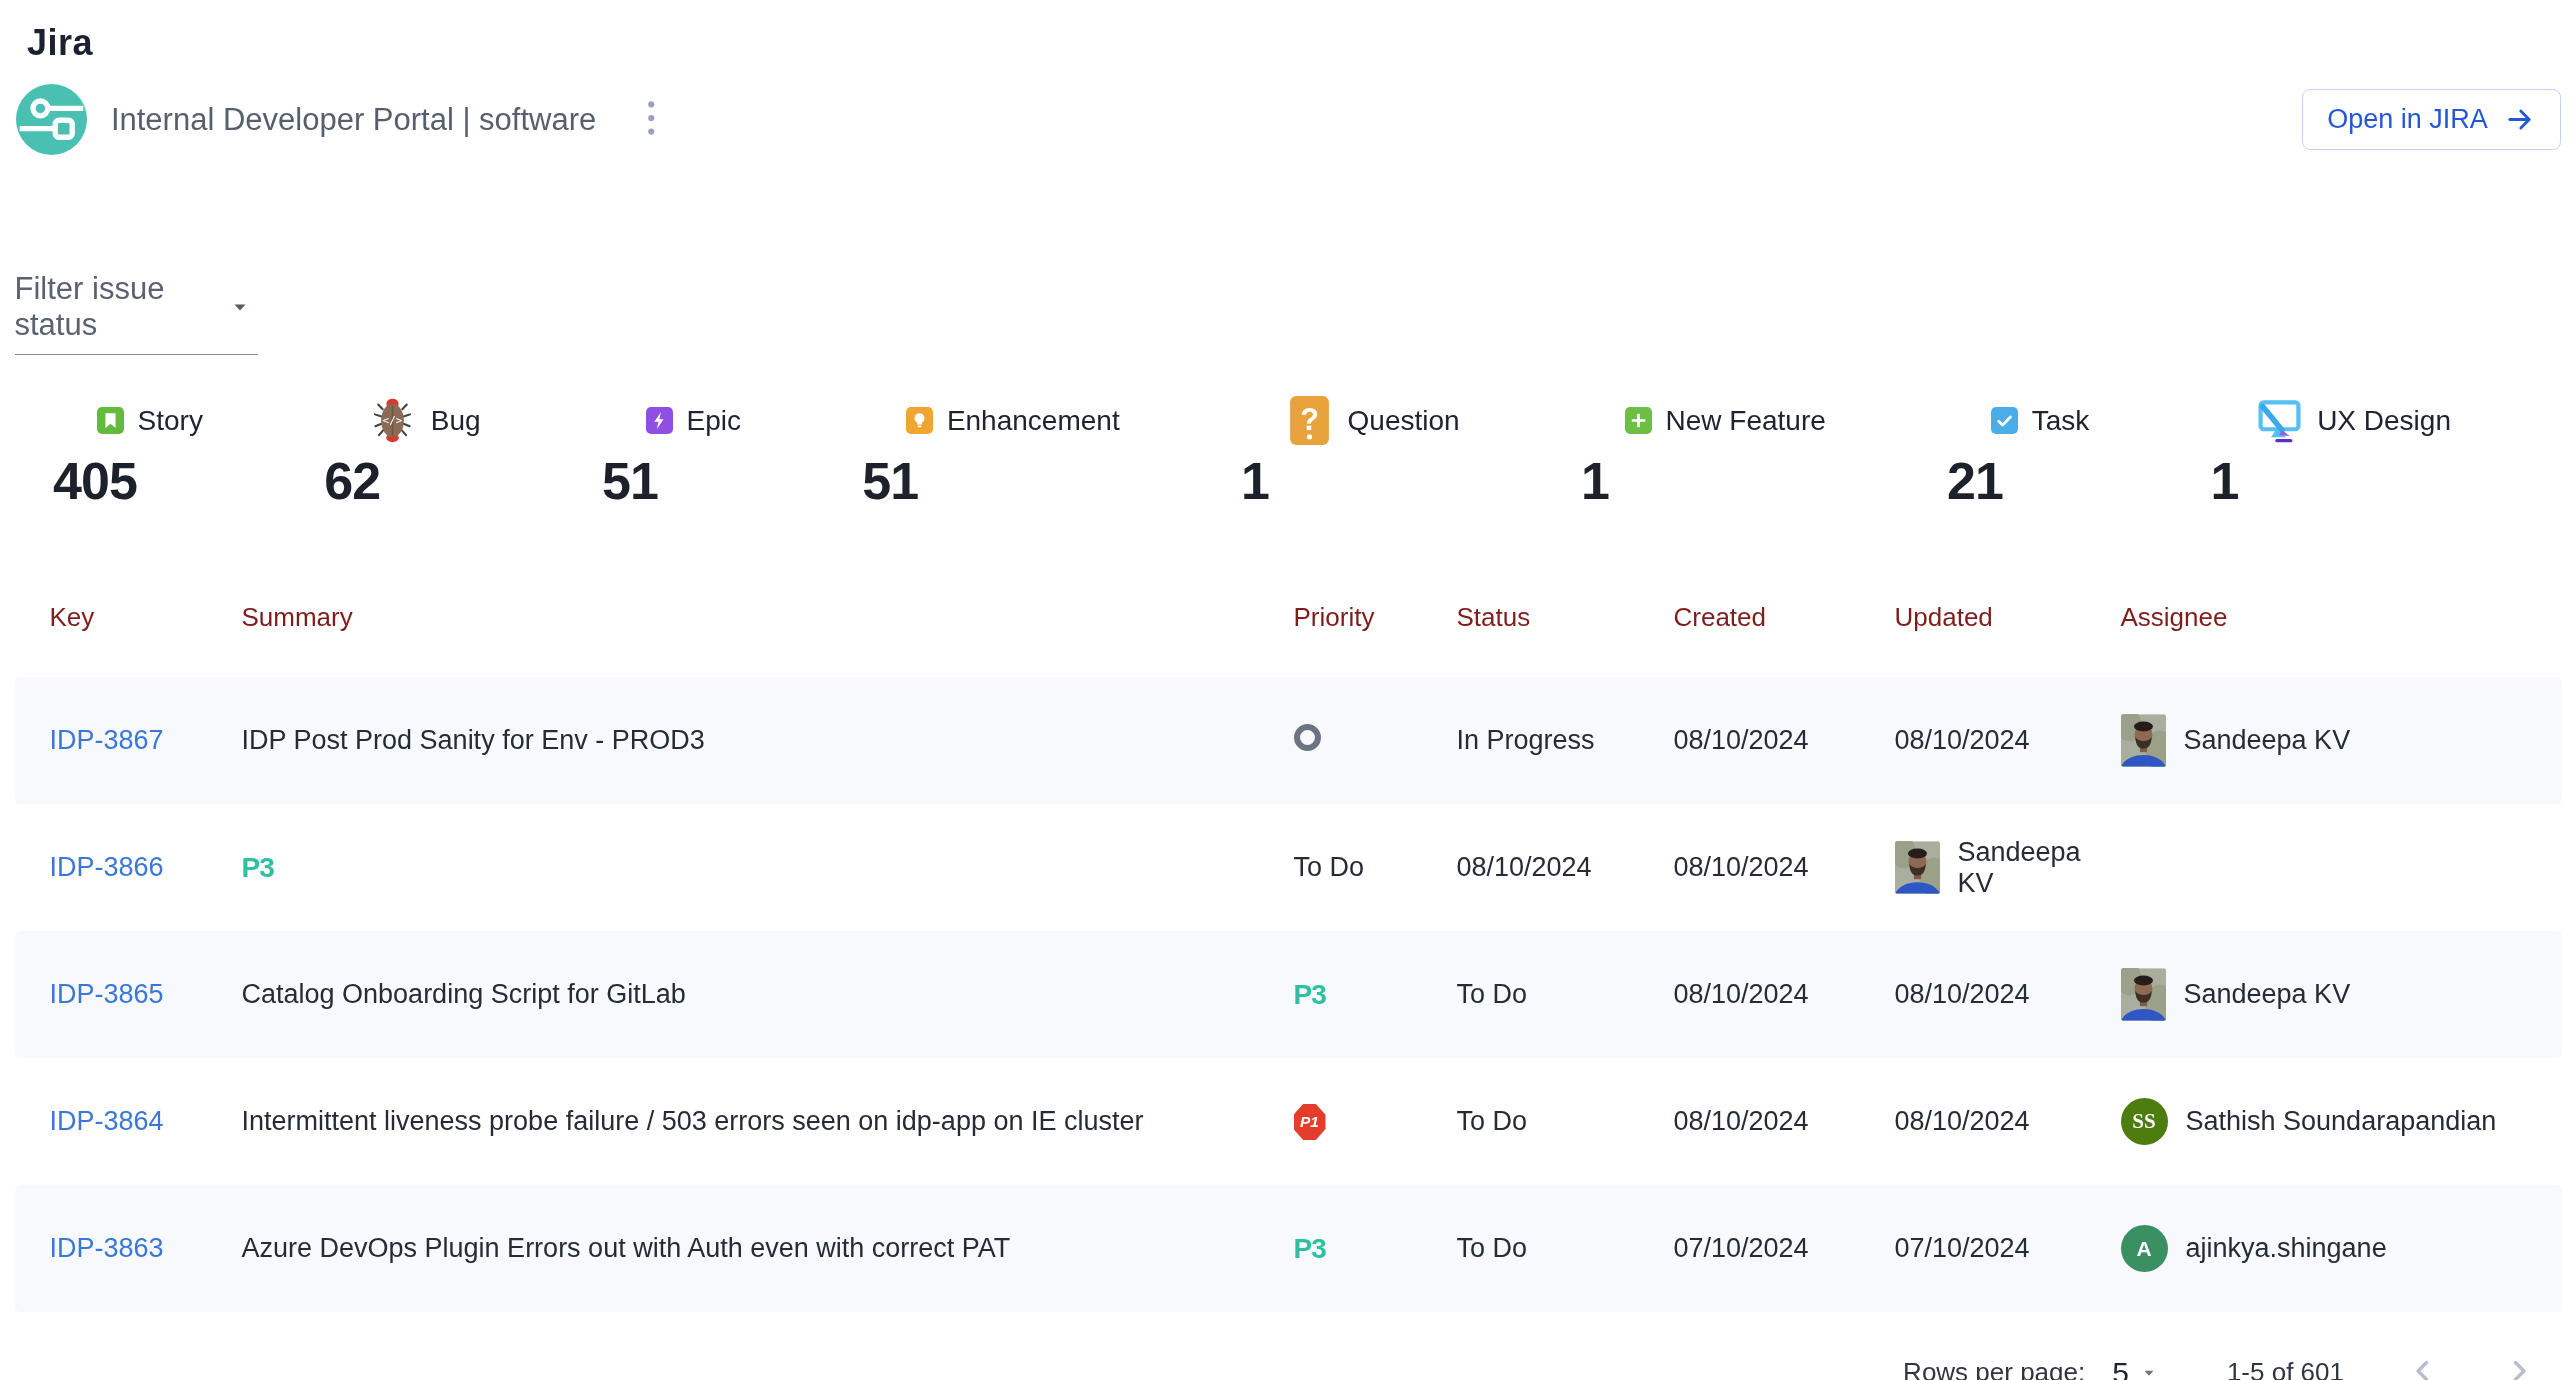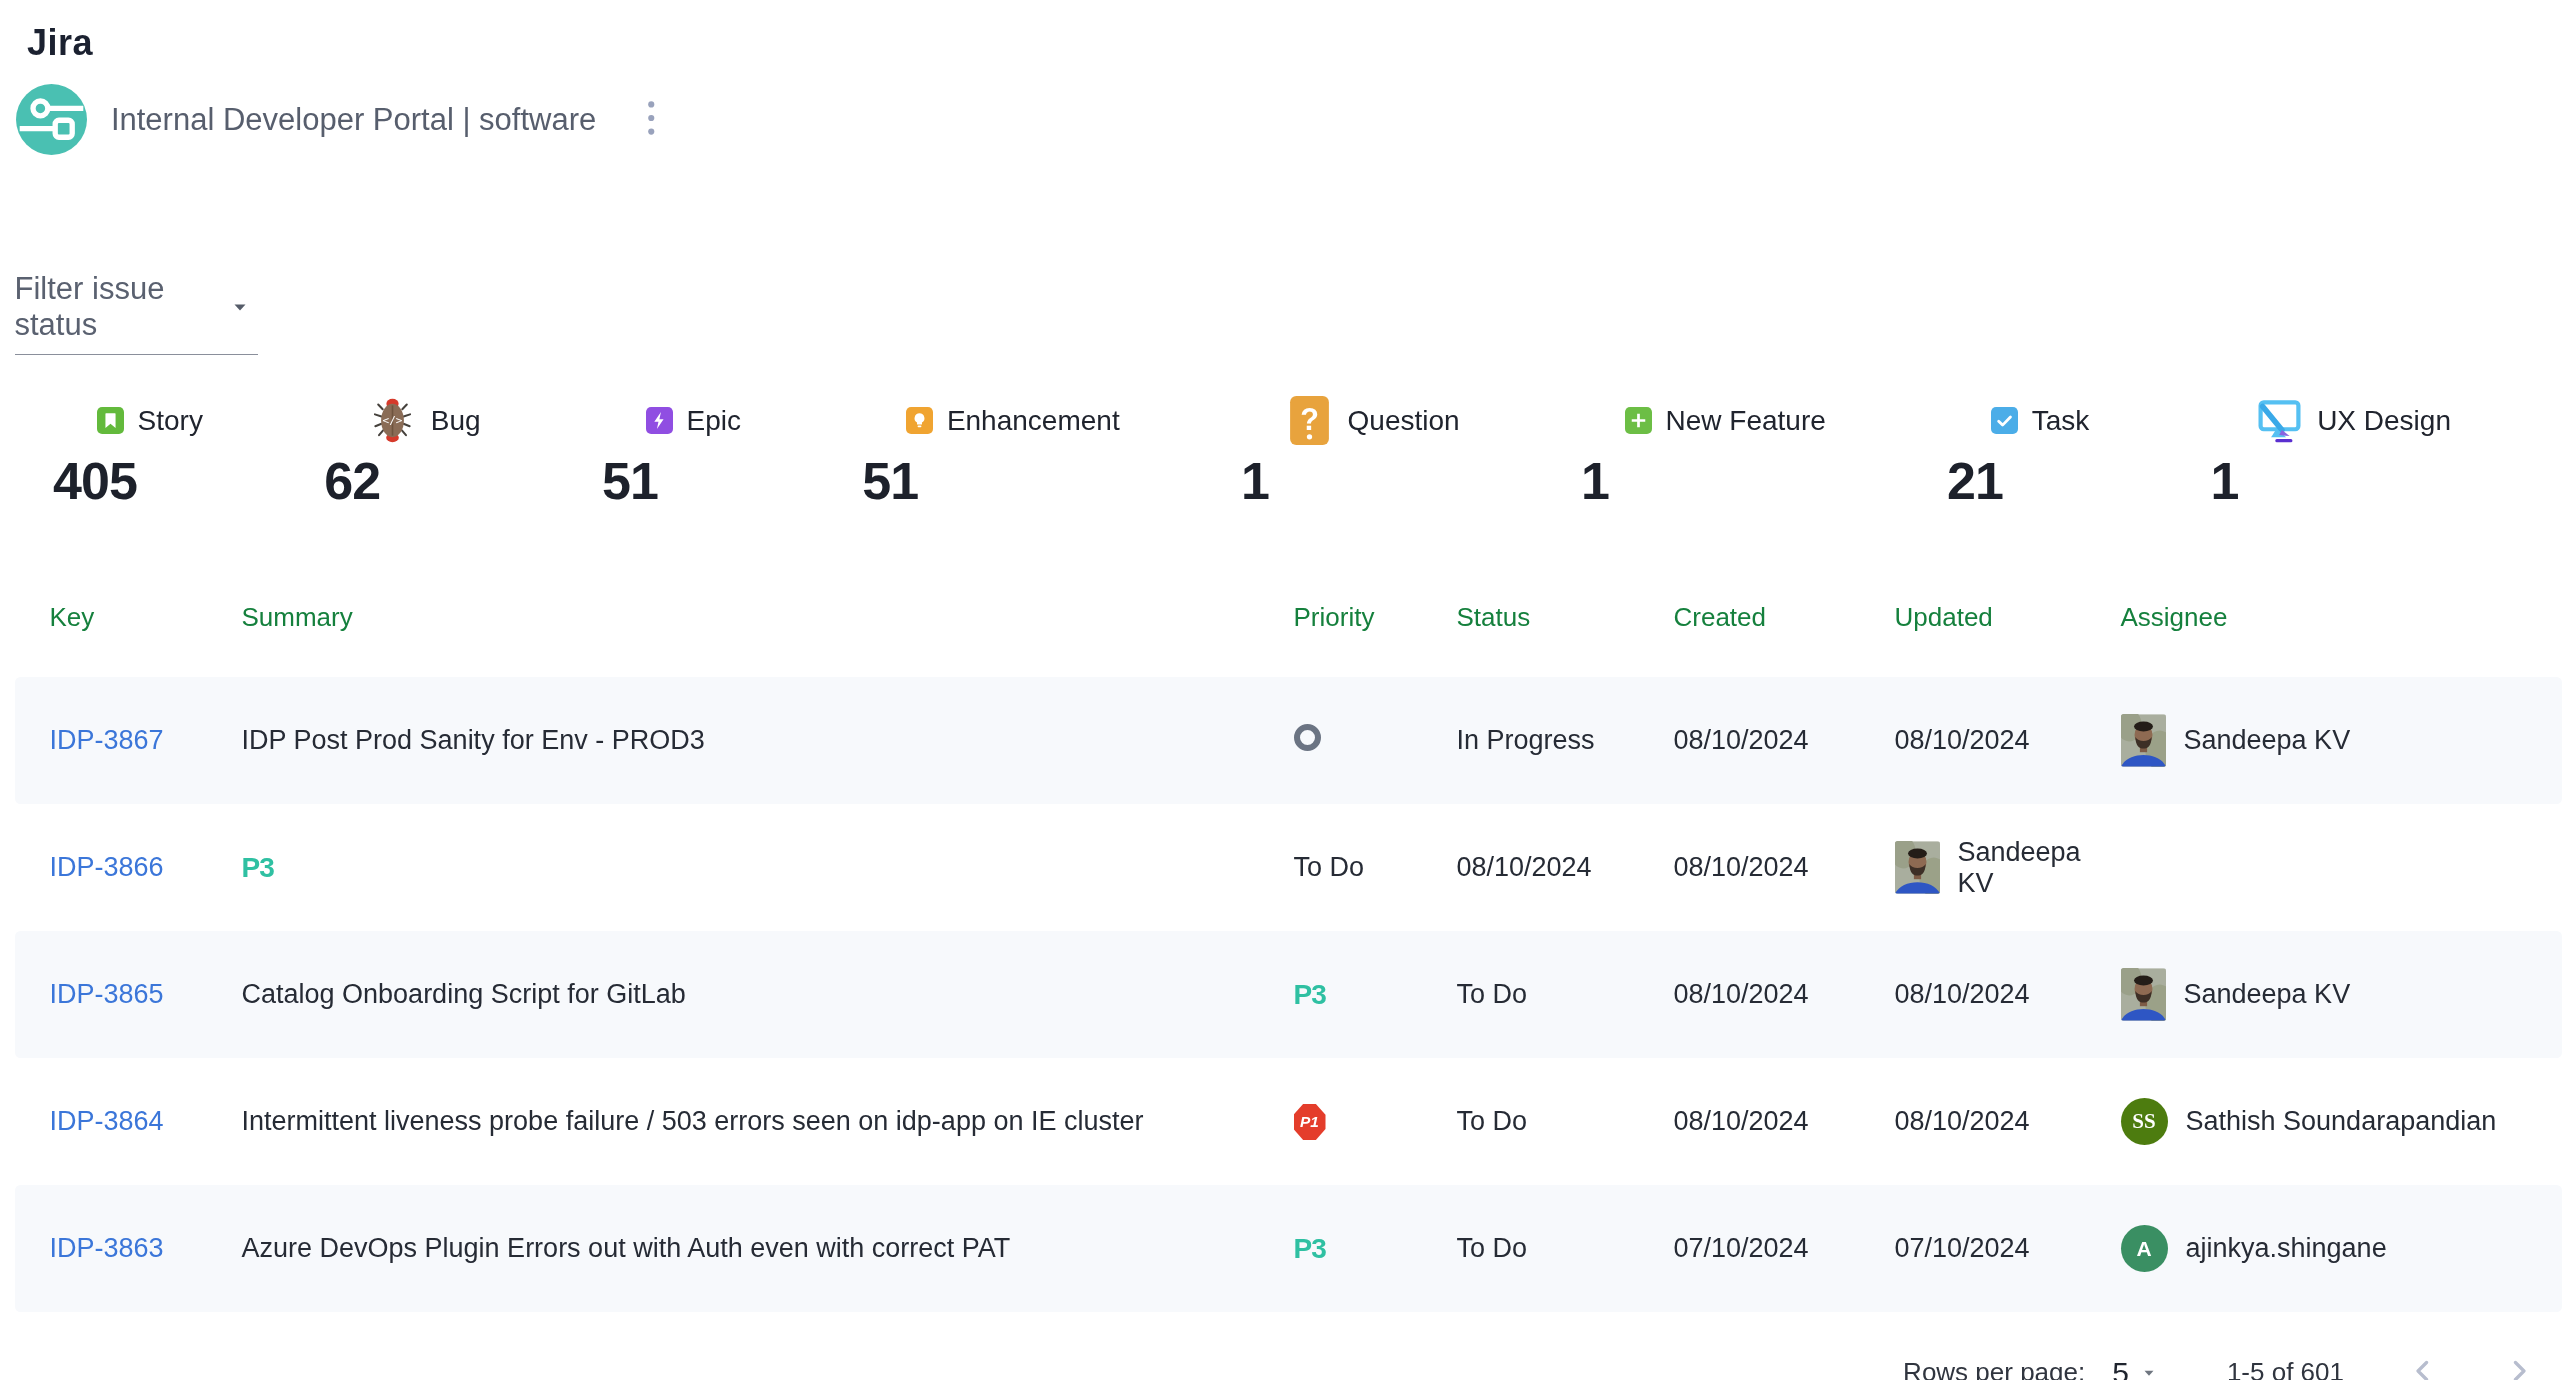--- a/index.html
+++ b/index.html
@@ -29,21 +29,21 @@
 
   .counters { display:flex; justify-content:space-between; align-items:flex-start; margin:40px 125px 0 53px; }
   .counter-top { display:flex; align-items:center; gap:13.6px; min-height:51px;padding-left:44px; }
   .icon-sm, .icon-sm svg { width:27px; height:27px; display:block; }
   .icon-lg, .icon-lg svg { width:49px; height:49px; display:block; }
   .counter-label { font-size:28px; font-weight:500; color:#20242e; white-space:nowrap; }
   .counter-num { font-size:52px; font-weight:700; color:#1d212b; margin-top:5.4px; letter-spacing:-0.9px; }
 
   .table { margin:91px 14.5px 0; }
   .grid { display:grid; grid-template-columns:192px 1052px 163px 217px 221px 226px 1fr; align-items:center; padding-left:35px; }
-  .thead { color:#15803d; font-size:26px; padding-bottom:44px; }
+  .thead { color:#7f1d1d; font-size:26px; padding-bottom:44px; }
   .row { height:127px; border-radius:5.4px; font-size:27px; color:#262b35; }
   .row:nth-child(odd) { background:#f7f9fc; }
   .key { color:#3b76d9; text-decoration:none; font-size:27px; cursor:pointer; }
   .p3 { font-size:28px; font-weight:800; color:#2fc0a2; letter-spacing:-0.9px; }
   .ring { width:27px; height:27px; border:6.3px solid #6b7483; border-radius:50%; display:inline-block; }
   .p1 {
     width:32px; height:36px; background:#e43d2b; color:#fff; font-size:15.4px; font-weight:700; font-style:italic;
     display:flex; align-items:center; justify-content:center;
     clip-path:polygon(30% 0,70% 0,100% 30%,100% 70%,70% 100%,30% 100%,0 70%,0 30%);
   }
@@ -80,20 +80,29 @@
     <a class="entity-name">Internal Developer Portal | software</a>
     <button class="kebab">
       <span>
         <svg width="14.5" height="42" viewBox="0 0 16 46">
           <circle cx="8" cy="8" r="3.4" fill="#99a2bc"></circle>
           <circle cx="8" cy="23" r="3.4" fill="#99a2bc"></circle>
           <circle cx="8" cy="38" r="3.4" fill="#99a2bc"></circle>
         </svg>
       </span>
     </button>
+    <button class="open-btn">
+      <span>Open in JIRA</span>
+      <span style="display:flex">
+        <svg width="31" height="31" viewBox="0 0 24 24" fill="none" stroke="#2457d6" stroke-width="2.2" stroke-linecap="round" stroke-linejoin="round">
+          <path d="M4.5 12h14.5"></path>
+            <path d="M13 5.5 19.5 12 13 18.5"></path>
+        </svg>
+      </span>
+    </button>
   </div>
 
   <div class="filter">
     <span>Filter issue status</span>
     <span style="display:flex">
       <svg width="20" height="20" viewBox="0 0 20 20">
           <path d="M4.5 7.5 10 13.5 15.5 7.5z" fill="#555c69"></path>
         </svg>
     </span>
   </div>

